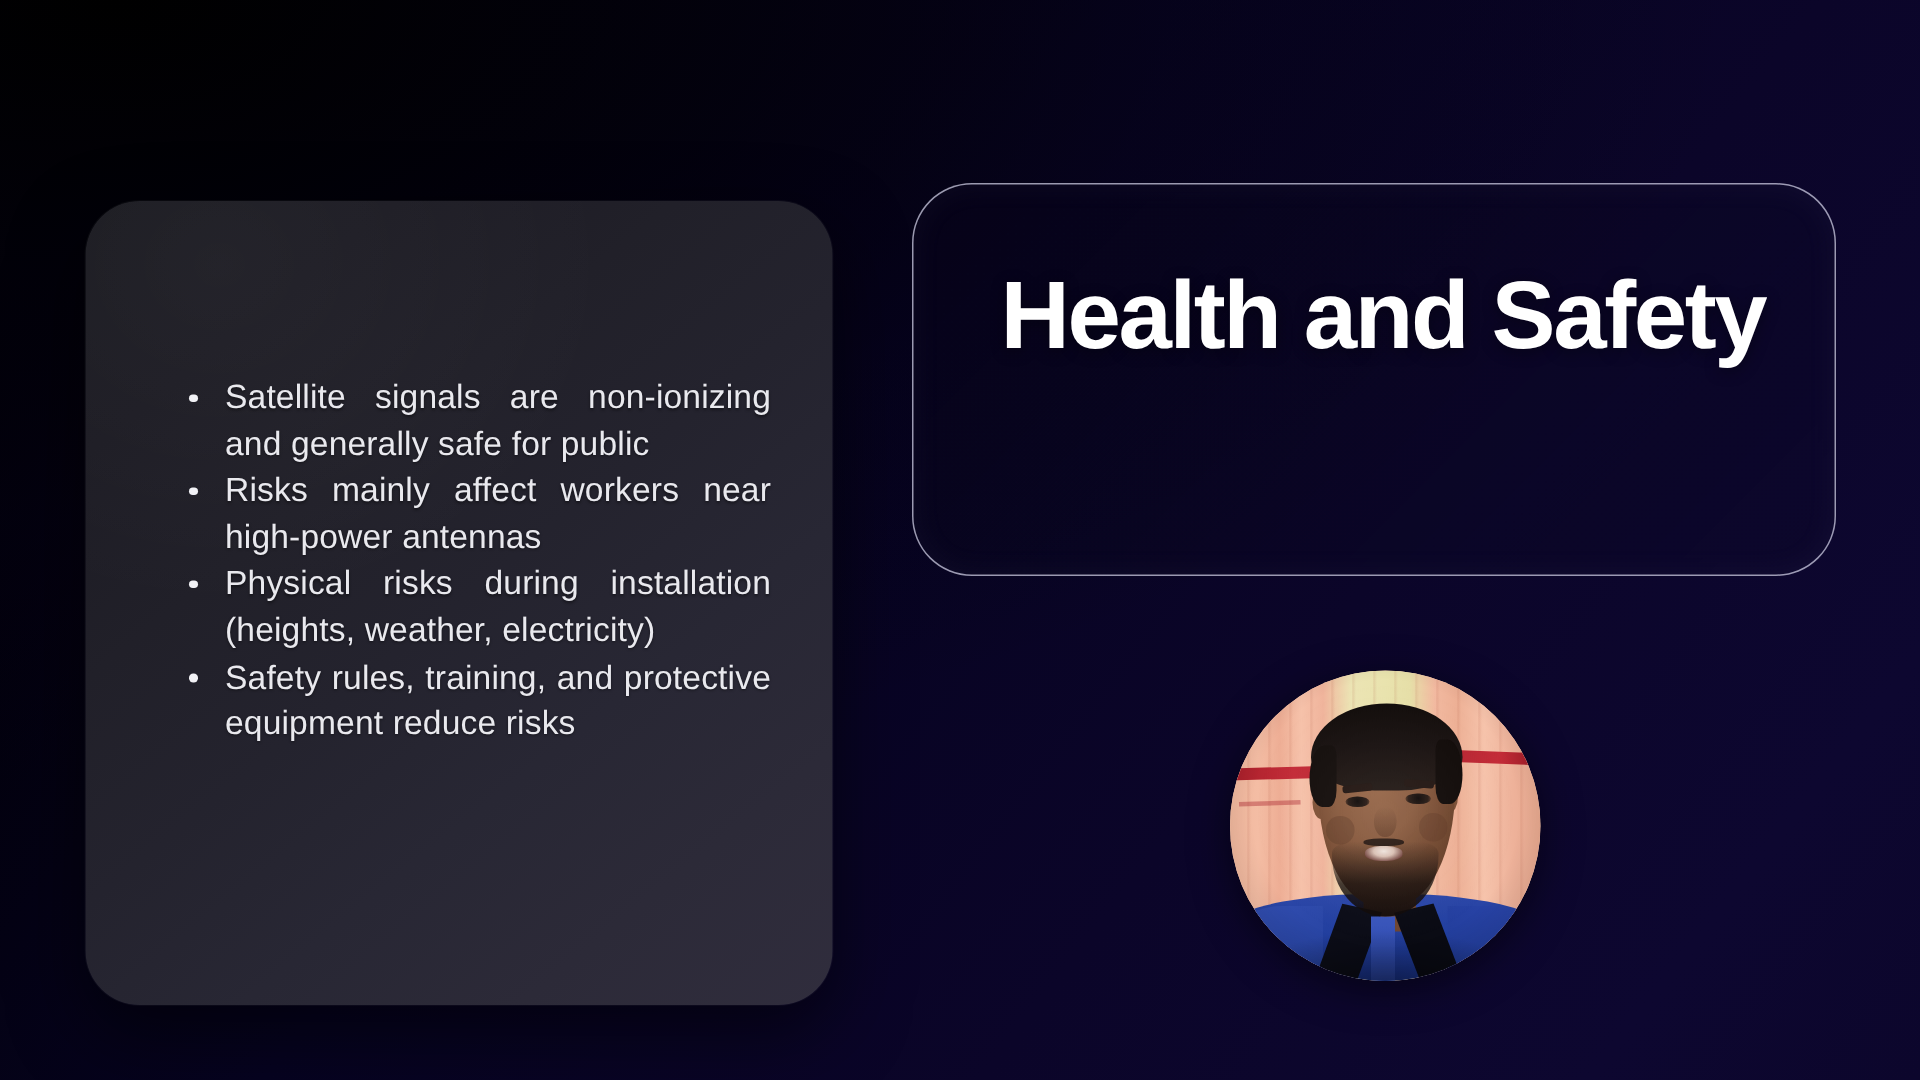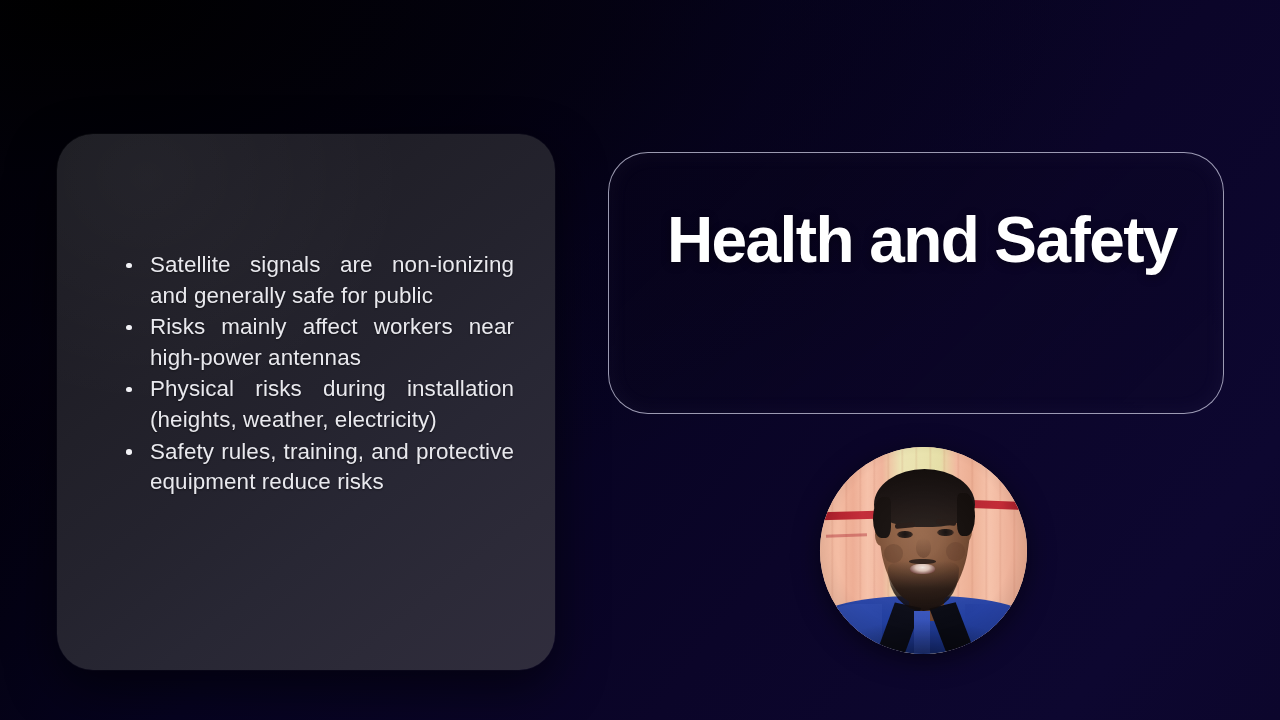--- a/index.html
+++ b/index.html
@@ -84,21 +84,21 @@
     left:2px; top:12.5px;
     width:5.6px; height:5.6px;
     border-radius:50%;
     background:#f2f2f6;
   }
   .bullet-row .txt { display:inline; }
 
   
   #title-card {
     position:absolute;
-    left:608px; top:152px;
+    left:608px; top:122px;
     width:616px; height:262px;
     border-radius:40px;
     border:1.4px solid rgba(214,214,235,0.72);
     background:linear-gradient(135deg,
         rgba(8,4,26,0.55) 0%,
         rgba(11,6,34,0.42) 55%,
         rgba(13,8,40,0.30) 100%);
     box-shadow:0 0 22px rgba(170,170,220,0.05) inset;
   }
   #title-text {

